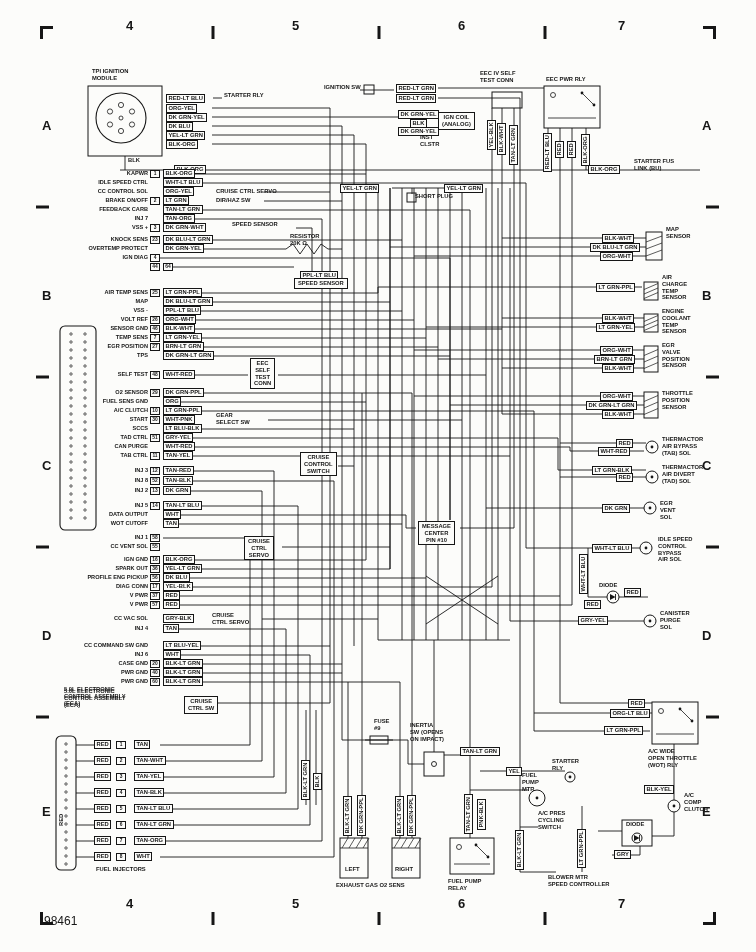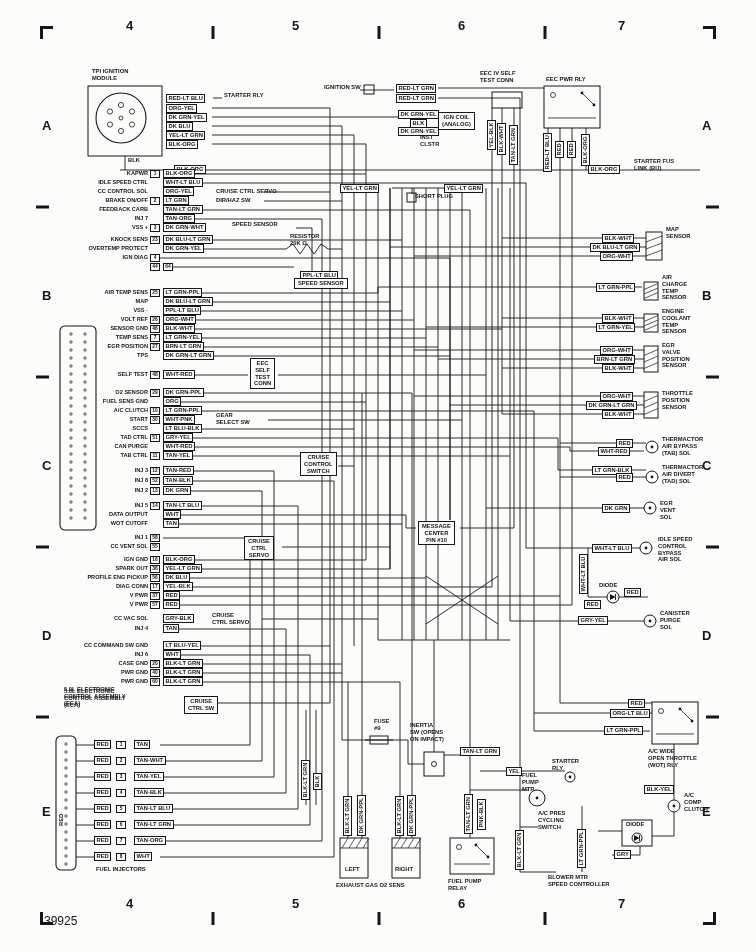--- a/index.html
+++ b/index.html
@@ -676,14 +676,14 @@
       <div class="gridchar" style="left: 42px; top: 288px;">B</div>
       <div class="gridchar" style="left: 42px; top: 458px;">C</div>
       <div class="gridchar" style="left: 42px; top: 628px;">D</div>
       <div class="gridchar" style="left: 42px; top: 804px;">E</div>
       <div class="gridchar" style="left: 702px; top: 118px;">A</div>
       <div class="gridchar" style="left: 702px; top: 288px;">B</div>
       <div class="gridchar" style="left: 702px; top: 458px;">C</div>
       <div class="gridchar" style="left: 702px; top: 628px;">D</div>
       <div class="gridchar" style="left: 702px; top: 804px;">E</div>
     </div>
-  <div class="code">39925</div>
+  <div class="code">98461</div>
 </div>
 
 </body></html>

